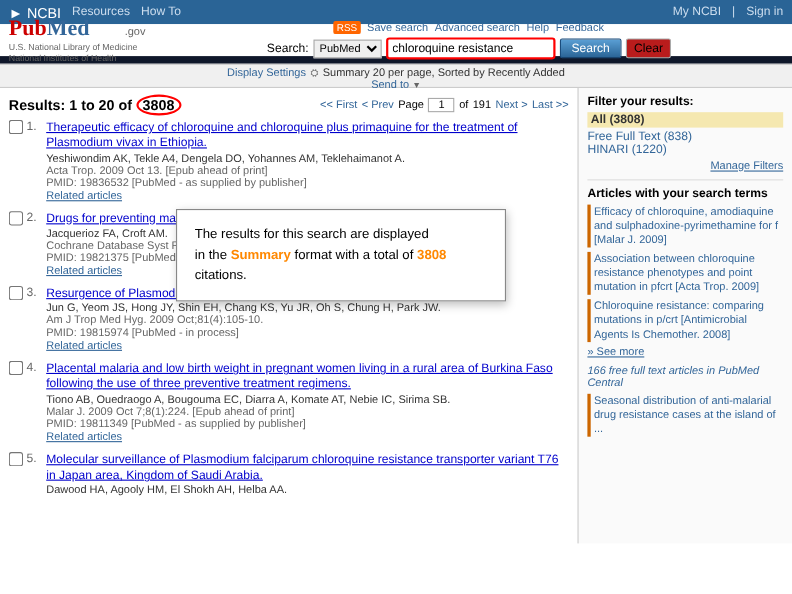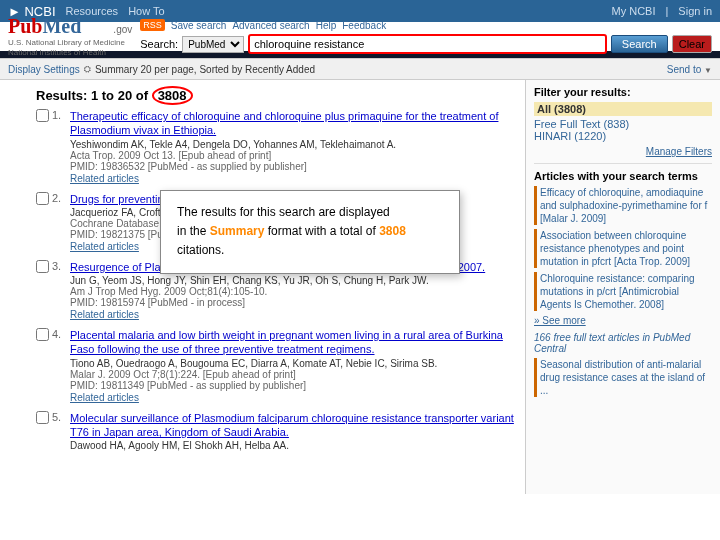--- a/index.html
+++ b/index.html
@@ -9,24 +9,24 @@
     #topbar { background: #2a6496; display: flex; align-items: center; justify-content: space-between; padding: 3px 8px; height: 22px; }
     #topbar-left { display: flex; align-items: center; gap: 10px; }
     #topbar-left span { color: #fff; font-size: 11px; }
     #topbar-right { display: flex; gap: 10px; }
     #topbar-right a { color: #cde; font-size: 11px; text-decoration: none; }
 
     
     #header { background: #fff; border-bottom: 7px solid #0f172a; padding: 4px 8px; display: flex; align-items: center; gap: 8px; height: 36px; }
     #logo { display: flex; align-items: center; gap: 3px; }
 
-    #search-bar { display: flex; gap: 4px; flex: 1; }
-
-    
-    #main { display: flex; height: calc(540px - 22px - 24px - 36px - 20px - 24px); padding-left: 28px; }
+    #search-bar { display: flex; align-items: center; gap: 4px; flex: 1; }
+
+    
+    #main { display: flex; height: calc(540px - 22px - 24px - 36px - 20px - 24px); }
 
     
     #results-panel { flex: 1; padding: 6px 8px; overflow-y: auto; }
 
     
     .article-item { display: flex; margin-bottom: 10px; gap: 4px; }
 
     
     #tooltip-box { position: absolute; left: 170px; top: 220px; background: #fff; border: 1px solid #666; padding: 10px 14px; font-size: 12px; line-height: 1.5; width: 290px; z-index: 100; box-shadow: 2px 2px 6px rgba(0,0,0,0.3); }
 
@@ -82,41 +82,51 @@
       <select style="font-size:10px;border:1px solid #aaa;padding:1px;">
         <option>PubMed</option>
       </select>
       <input type="text" style="flex: 1 1 0%; border: 2px solid rgb(255, 0, 0); border-radius: 3px; padding: 2px 4px; font-size: 11px;" value="chloroquine resistance">
       <button style="background:linear-gradient(to bottom,#5a9fd4,#2a6496);color:#fff;border:1px solid #1a4c7c;padding:2px 10px;font-size:11px;cursor:pointer;border-radius:2px;">Search</button>
       <button style="background:#b91c1c;border:1px solid #aaa;padding:2px 6px;font-size:11px;cursor:pointer;border-radius:2px;">Clear</button>
     </div>
   </div>
 </div>
 
-<div id="display-bar" style="background:#f0f0f0;border-bottom:1px solid #ccc;border-top:1px solid #ccc;padding:2px 8px;display:flex;align-items:center;justify-content:space-between;height:22px;">
+<div id="display-bar" style="background:#f0f0f0;border-bottom:1px solid #ccc;border-top:1px solid #ccc;padding:2px 8px;display:flex;align-items:center;justify-content:space-between;height:22px;flex-direction:column;">
   <div style="display:flex;align-items:center;gap:4px;">
     <a style="color:#369;font-size:10px;text-decoration:none;">Display Settings</a>
     <span style="font-size:9px;">⛭</span>
     <span style="color:#333;font-size:10px;">Summary 20 per page, Sorted by Recently Added</span>
   </div>
   <div style="display:flex;align-items:center;gap:8px;">
     <a style="color:#369;font-size:10px;text-decoration:none;">Send to <span style="font-size:8px;">▼</span></a>
   </div>
 </div>
 
 <div id="main" style="display:flex;height:414px;position:relative;">
 
   <div id="results-panel" style="flex:1;padding:6px 8px;overflow-y:auto;">
 
     <div style="display:flex;align-items:center;justify-content:space-between;margin-bottom:4px;">
       <div style="font-size:13px;font-weight:bold;">
         <span>Results:</span>
         <span>1 to 20</span>
         <span>of</span>
         <span style="border:2px solid #f00;border-radius:50%;padding:0 4px;display:inline-block;">3808</span>
+      </div>
+      <div style="display:flex;align-items:center;gap:4px;">
+        <a style="color:#369;font-size:10px;text-decoration:none;">&lt;&lt; First</a>
+        <a style="color:#369;font-size:10px;text-decoration:none;">&lt; Prev</a>
+        <span style="font-size:10px;">Page</span>
+        <input type="text" value="1" style="width: 24px; border: 1px solid rgb(170, 170, 170); text-align: center; font-size: 10px;">
+        <span style="font-size:10px;">of</span>
+        <span style="font-size:10px;">191</span>
+        <a style="color:#369;font-size:10px;text-decoration:none;">Next &gt;</a>
+        <a style="color:#369;font-size:10px;text-decoration:none;">Last &gt;&gt;</a>
       </div>
     </div>
 
     <div class="article-item" style="display:flex;margin-bottom:8px;gap:4px;">
       <div style="display:flex;align-items:flex-start;gap:3px;">
         <input type="checkbox" style="">
         <span style="color:#666;font-size:11px;min-width:14px;">1.</span>
       </div>
       <div>
         <a style="color:#00c;font-size:11px;text-decoration:underline;line-height:1.3;display:block;">Therapeutic efficacy of chloroquine and chloroquine plus primaquine for the treatment of Plasmodium vivax in Ethiopia.</a>

